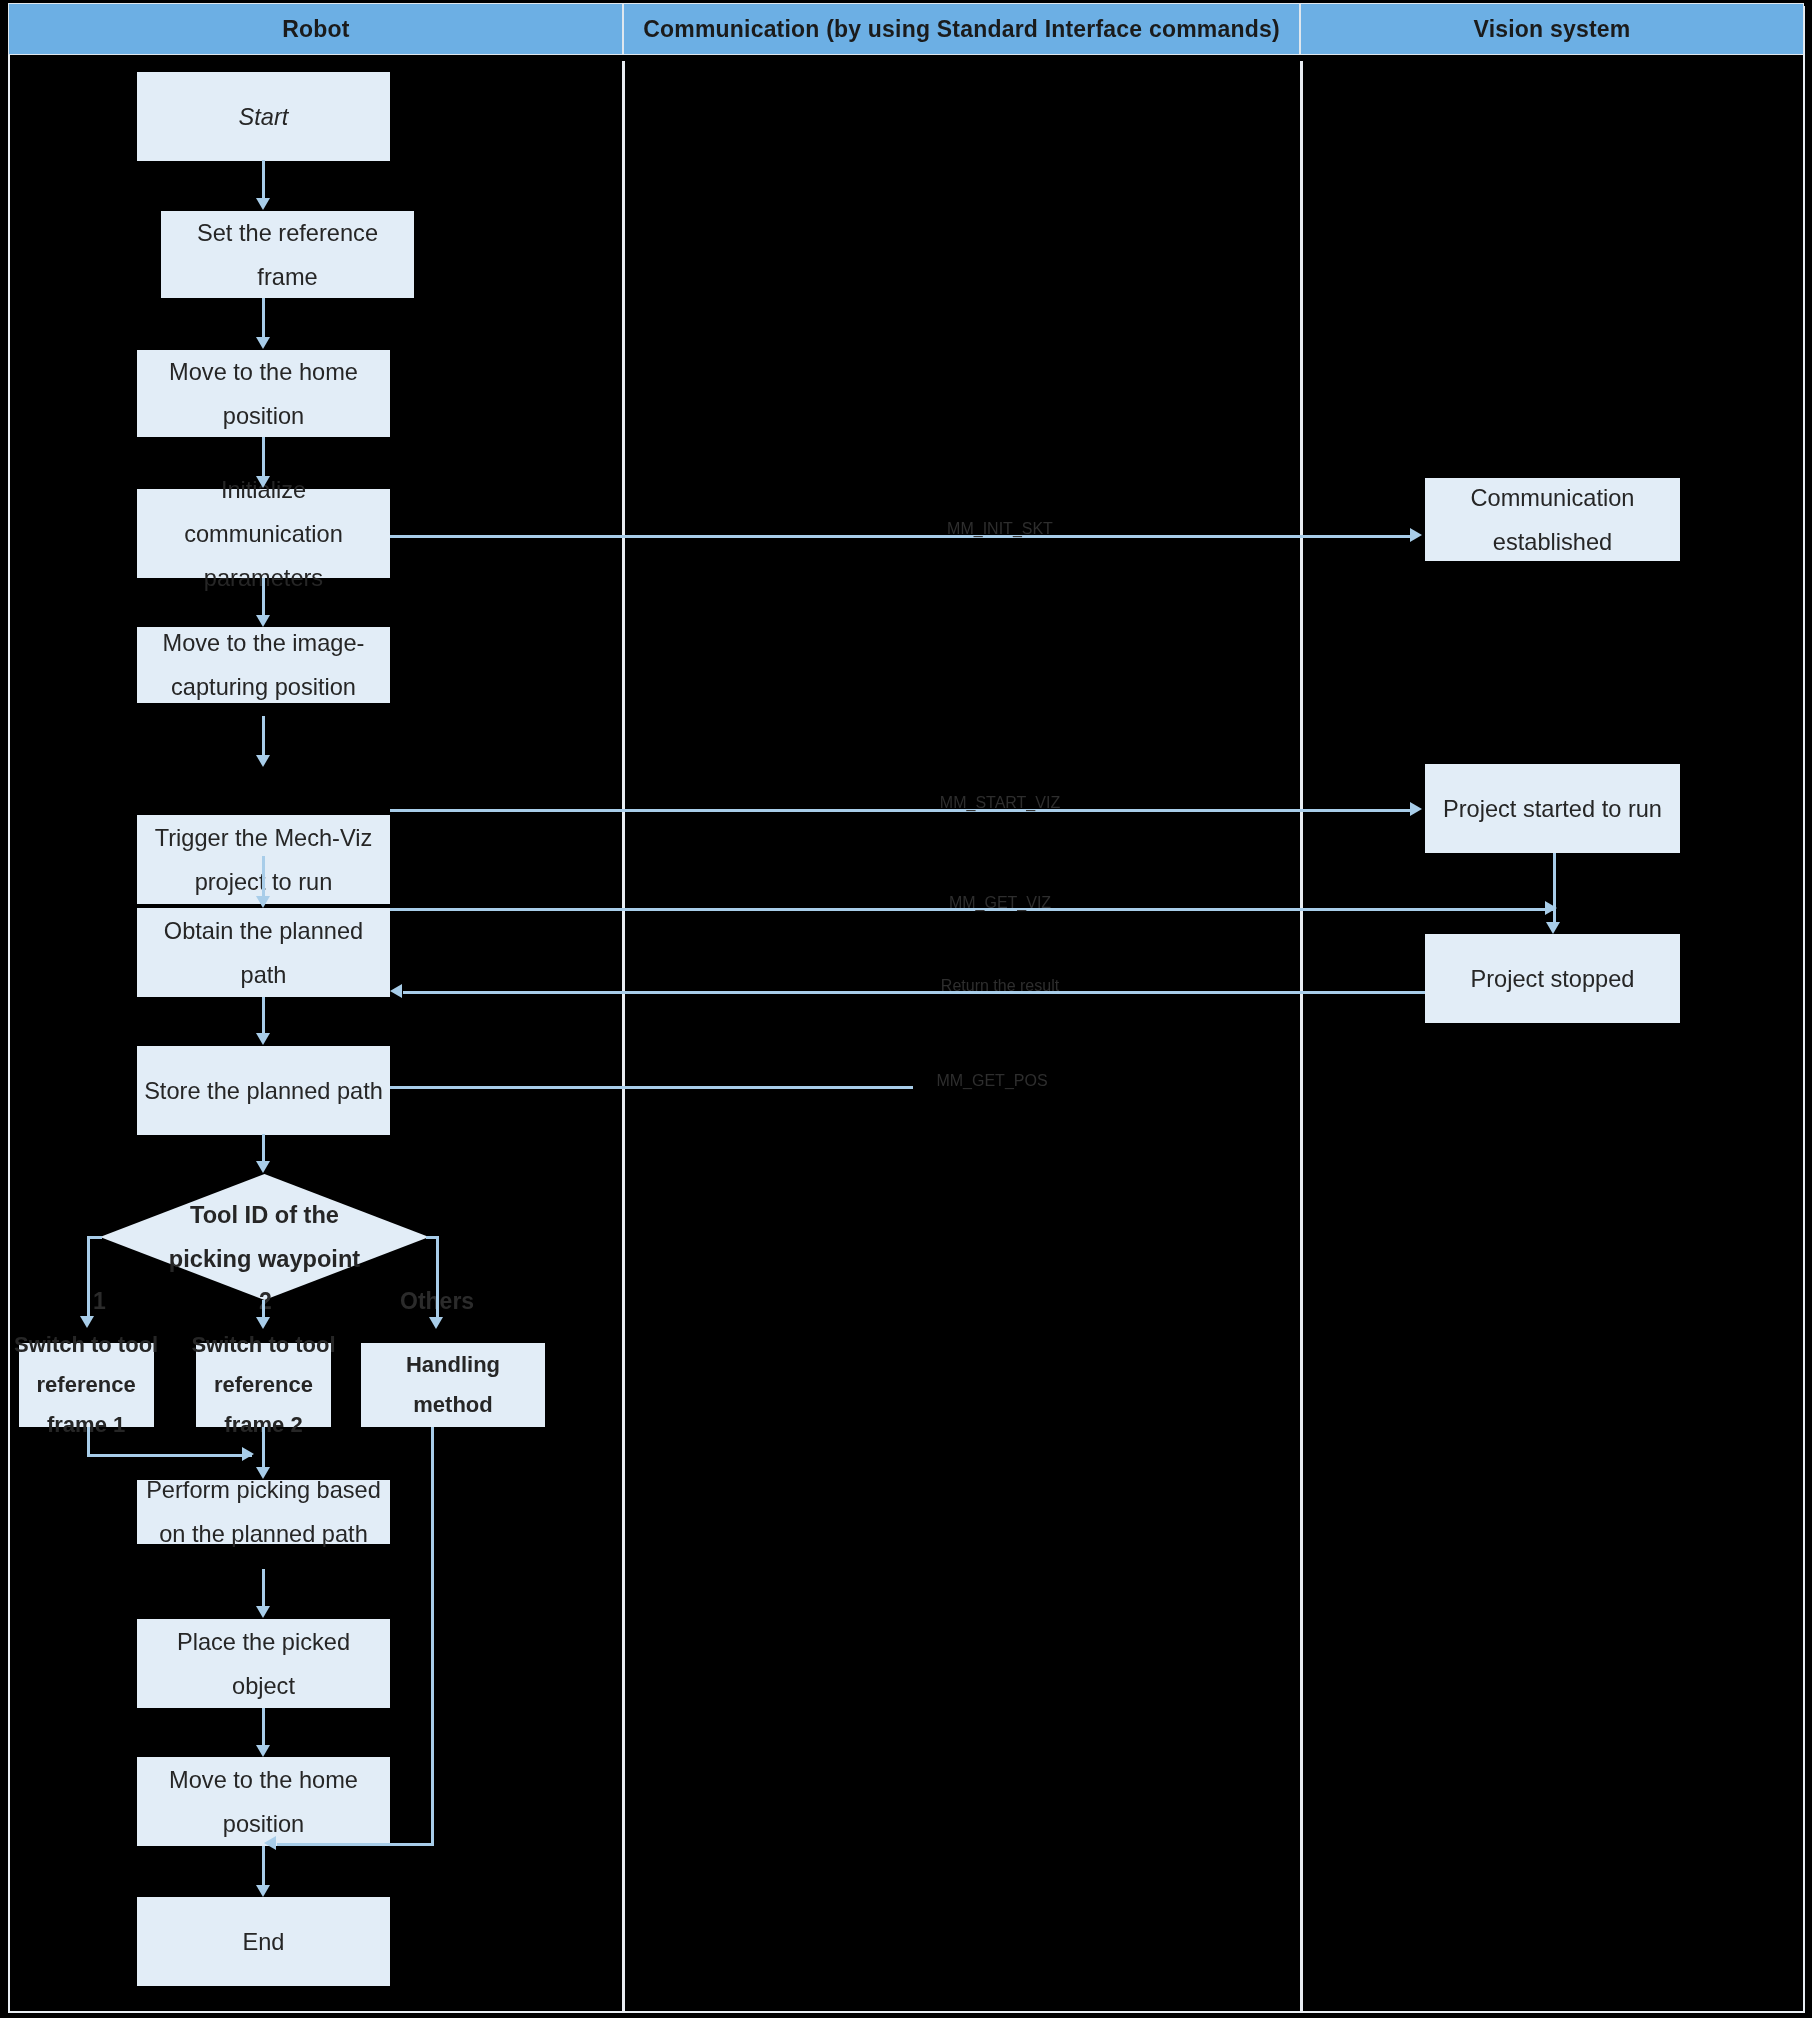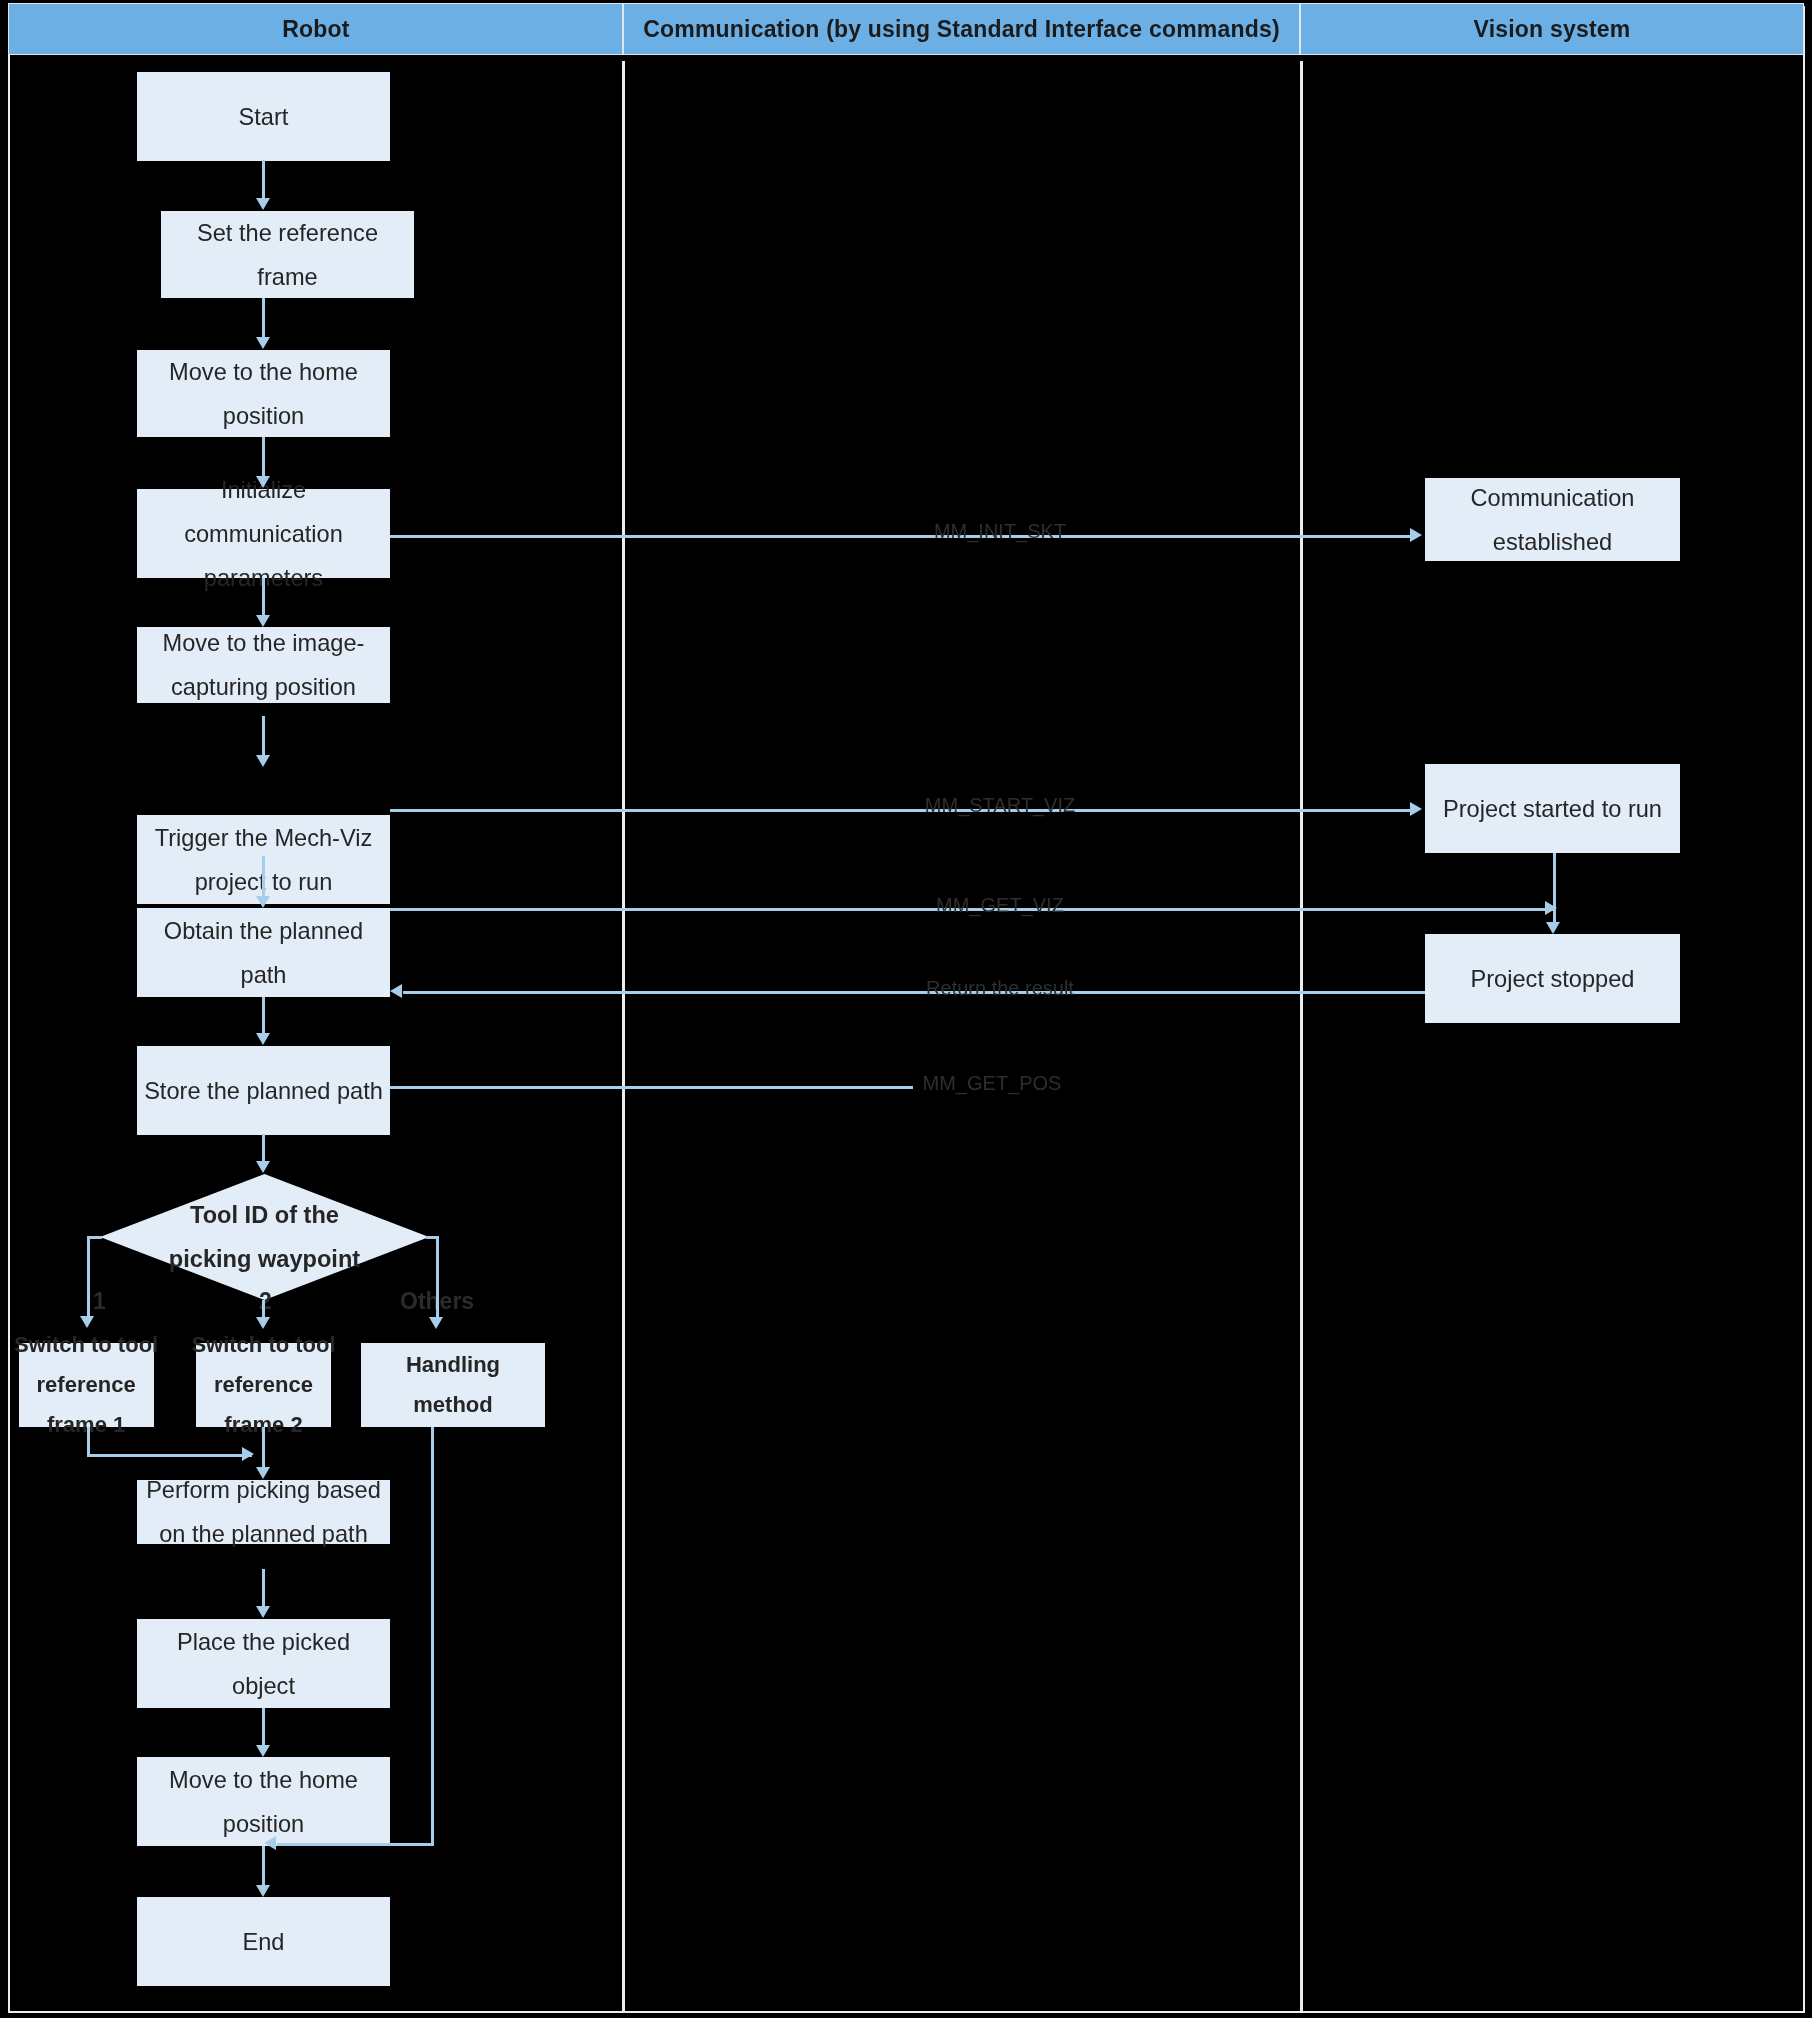--- a/index.html
+++ b/index.html
@@ -119,21 +119,21 @@
   }
   .arw.left {
     border-top: 7.6px solid transparent;
     border-bottom: 7.6px solid transparent;
     border-right: 12.6px solid #a8cde9;
   }
   
   .msg {
     position: absolute;
     color: #2e2e2e;
-    font-size: 20px;
+    font-size: 16px;
     text-align: center;
     white-space: nowrap;
     transform: translateX(-50%);
   }
   
   .branch {
     position: absolute;
     color: #2b2b2b;
     font-weight: bold;
     font-size: 23px;
@@ -153,21 +153,21 @@
   <div class="hdr hdr-comm">
     <span>Communication (by using Standard Interface commands)</span>
   </div>
   <div class="hdr hdr-vis">
     <span>Vision system</span>
   </div>
 
   <div class="vdiv vdiv-1"></div>
   <div class="vdiv vdiv-2"></div>
 
-  <div class="box" style="left:137px; top:72px; width:253px; height:89px;">
+  <div class="box" style="left:137px; top:72px; width:253px; height:89px;font-style:italic;">
     <span class="txt">Start</span>
   </div>
 
   <div class="box" style="left:137px; top:211px; width:253px; height:87px;margin-left:24px;">
     <span class="txt">Set the reference
 frame</span>
   </div>
 
   <div class="box" style="left:137px; top:350px; width:253px; height:87px;">
     <span class="txt">Move to the home

